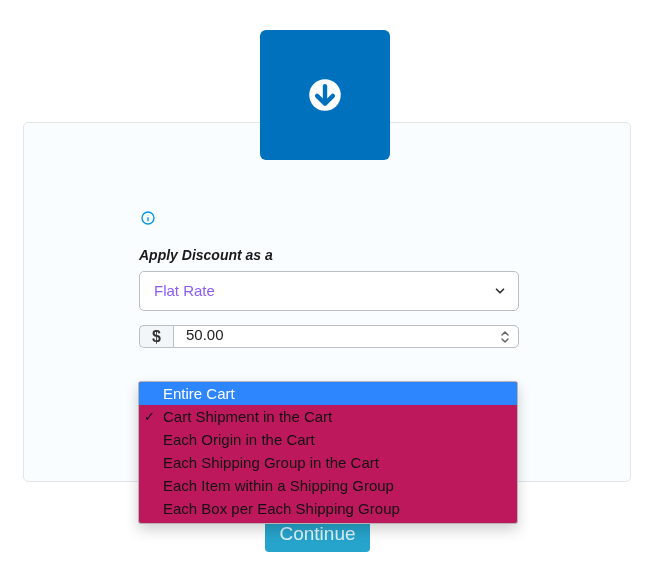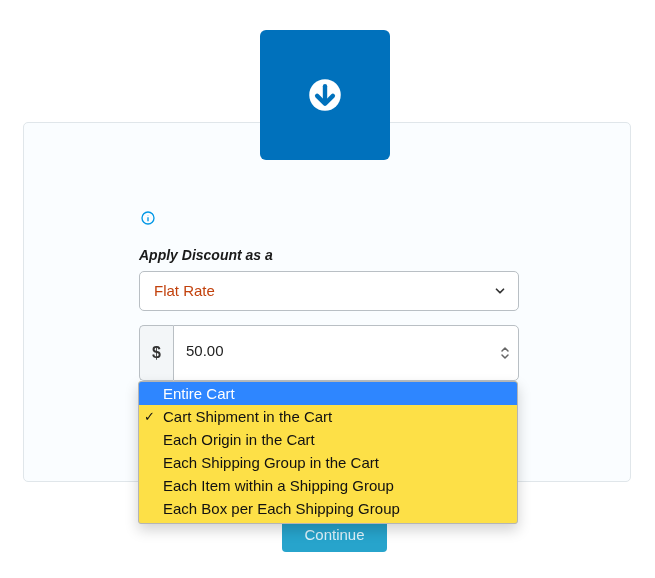--- a/index.html
+++ b/index.html
@@ -55,21 +55,21 @@
   }
   .fake-select {
     width: 100%;
     height: 40px;
     background: #fff;
     border: 1px solid #b9bfc4;
     border-radius: 5px;
     padding: 0 52px 0 14px;
     font-size: 15px;
     line-height: 38px;
-    color: #c2410c;
+    color: #8b5cf6;
     cursor: pointer;
     user-select: none;
   }
   .chevron-down {
     position: absolute; right: 12px; top: 0; bottom: 0;
     display: flex; align-items: center;
     color: #333;
   }
 
   .amount-row {
@@ -81,49 +81,49 @@
     border-right: none;
     border-top-left-radius: 5px; border-bottom-left-radius: 5px;
     background: #f3f6f8;
     display: flex; align-items: center; justify-content: center;
     font-size: 16px; color: #333; font-weight: 600;
   }
   .amount-input-wrap {
     position: relative; flex: 1;
   }
   .amount-input {
-    width: 100%; height: 56px;
+    width: 100%; height: 23px;
     border: 1px solid #b9bfc4;
     border-top-right-radius: 5px; border-bottom-right-radius: 5px;
     padding: 0 36px 5px 12px;
     font-size: 15px; color: #222;
   }
   .stepper {
     position: absolute; right: 8px; top: 0; bottom: 0;
     display: flex; flex-direction: column; justify-content: center;
     color: #666;
   }
   .stepper svg { display: block; }
 
   .continue-btn {
     position: absolute;
-    left: 282px; top: 516px;
+    left: 265px; top: 516px;
     width: 105px; height: 36px;
     background: #27a4cc;
     color: #dff3fb;
     border: none; border-radius: 4px;
-    font-size: 15px;
+    font-size: 19px;
     cursor: pointer;
   }
 
   .dropdown-list {
     position: absolute;
     left: 138px; top: 381px;
     width: 380px;
-    background: #fde047;
+    background: #be185d;
     border: 1px solid #b5b5b5;
     border-radius: 3px;
     box-shadow: 0 6px 14px rgba(0,0,0,.18);
     overflow: hidden;
     font-size: 15px;
     z-index: 50;
   }
   .dd-item {
     position: relative;
     height: 23px;

